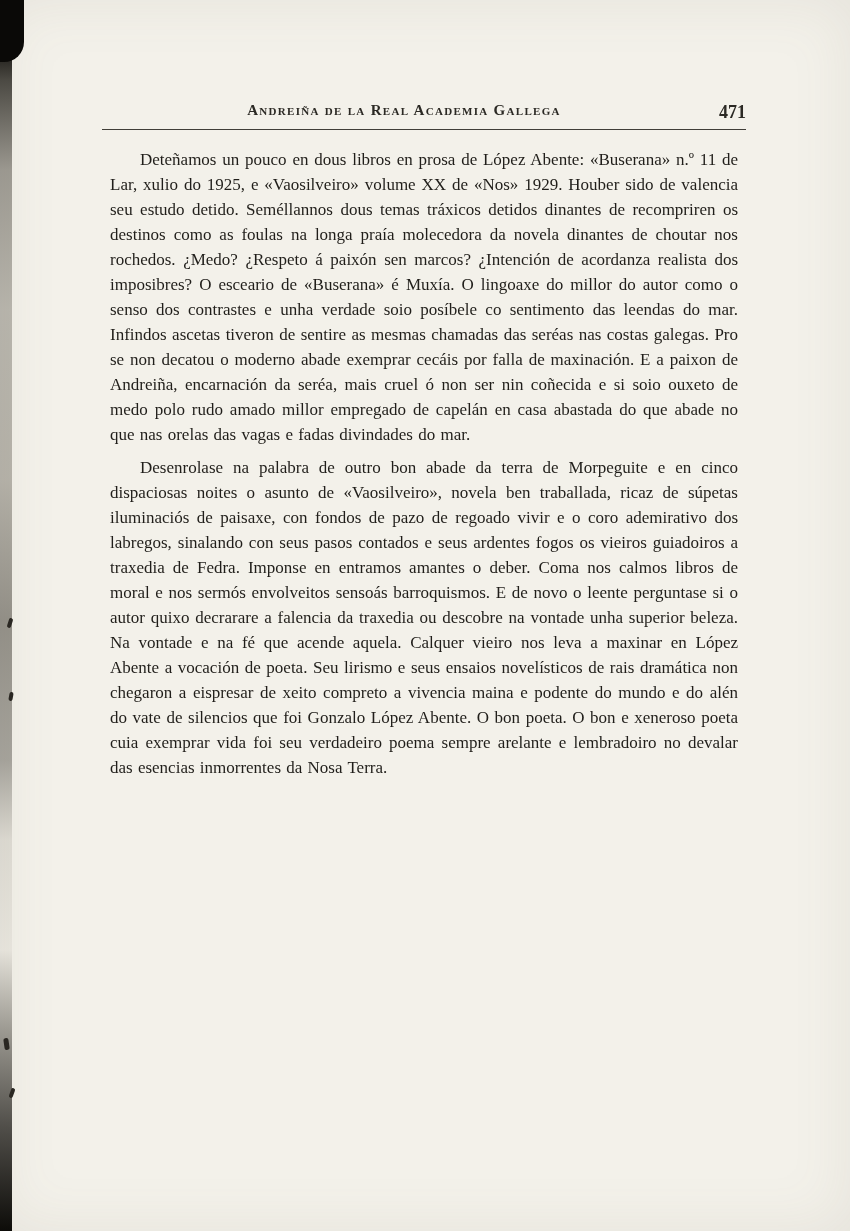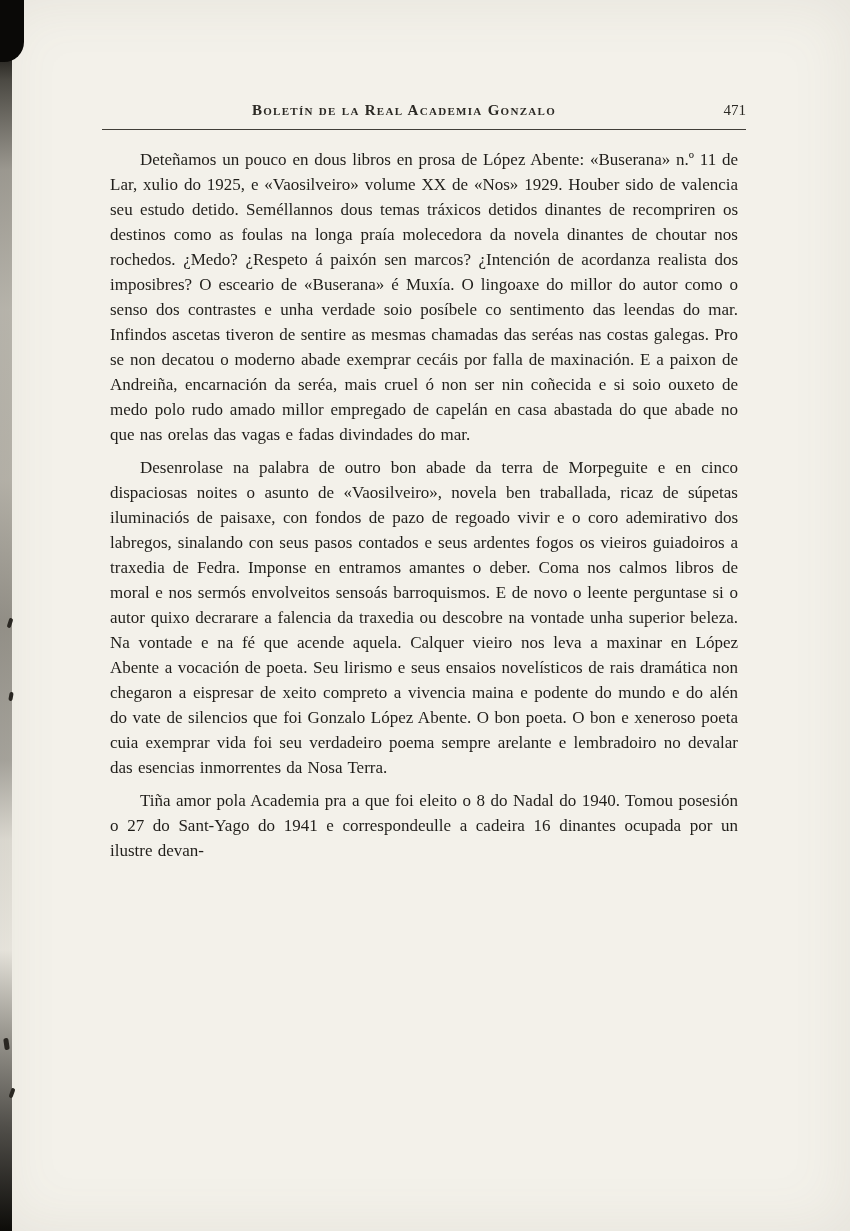--- a/index.html
+++ b/index.html
@@ -71,22 +71,22 @@
   .header-title {
     display: block;
     text-align: center;
     padding-right: 40px; 
   }
   .page-number {
     position: absolute;
     right: 0; top: 0;
     font-variant: normal;
     letter-spacing: 0;
-    font-size: 15px;
-    font-weight: normal;
+    font-size: 18px;
+    font-weight: bold;
   }
   .header-rule {
     border: none;
     border-top: 1.6px solid #403e38;
     margin: 5px 0 17px 0;
   }
   .article-body p {
     margin: 8px;
     text-align: justify;
     text-indent: 30px;
@@ -104,26 +104,25 @@
   <div class="binding-edge"></div>
   <div class="corner-hook"></div>
   <div class="mark mark-1"></div>
   <div class="mark mark-2"></div>
   <div class="mark mark-3"></div>
   <div class="mark mark-4"></div>
 
   <div class="text-block">
 
     <header class="running-header">
-      <span class="header-title">Boletín de la Real Academia Gonzalo</span>
+      <span class="header-title">Andreiña de la Real Academia Gallega</span>
       <span class="page-number">471</span>
     </header>
 
     <hr class="header-rule">
 
     <main class="article-body">
       <p>Deteñamos un pouco en dous libros en prosa de López Abente: «Buserana» n.º 11 de Lar, xulio do 1925, e «Vaosilveiro» volume XX de «Nos» 1929. Houber sido de valencia seu estudo detido. Seméllannos dous temas tráxicos detidos dinantes de recompriren os destinos como as foulas na longa praía molecedora da novela dinantes de choutar nos rochedos. ¿Medo? ¿Respeto á paixón sen marcos? ¿Intención de acordanza realista dos imposibres? O esceario de «Buserana» é Muxía. O lingoaxe do millor do autor como o senso dos contrastes e unha verdade soio posíbele co sentimento das leendas do mar. Infindos ascetas tiveron de sentire as mesmas chamadas das seréas nas costas galegas. Pro se non decatou o moderno abade exemprar cecáis por falla de maxinación. E a paixon de Andreiña, encarnación da seréa, mais cruel ó non ser nin coñecida e si soio ouxeto de medo polo rudo amado millor empregado de capelán en casa abastada do que abade no que nas orelas das vagas e fadas divindades do mar.</p>
       <p>Desenrolase na palabra de outro bon abade da terra de Morpeguite e en cinco dispaciosas noites o asunto de «Vaosilveiro», novela ben traballada, ricaz de súpetas iluminaciós de paisaxe, con fondos de pazo de regoado vivir e o coro ademirativo dos labregos, sinalando con seus pasos contados e seus ardentes fogos os vieiros guiadoiros a traxedia de Fedra. Imponse en entramos amantes o deber. Coma nos calmos libros de moral e nos sermós envolveitos sensoás barroquismos. E de novo o leente perguntase si o autor quixo decrarare a falencia da traxedia ou descobre na vontade unha superior beleza. Na vontade e na fé que acende aquela. Calquer vieiro nos leva a maxinar en López Abente a vocación de poeta. Seu lirismo e seus ensaios novelísticos de rais dramática non chegaron a eispresar de xeito compreto a vivencia maina e podente do mundo e do alén do vate de silencios que foi Gonzalo López Abente. O bon poeta. O bon e xeneroso poeta cuia exemprar vida foi seu verdadeiro poema sempre arelante e lembradoiro no devalar das esencias inmorrentes da Nosa Terra.</p>
-      <p>Tiña amor pola Academia pra a que foi eleito o 8 do Nadal do 1940. Tomou posesión o 27 do Sant-Yago do 1941 e correspondeulle a cadeira 16 dinantes ocupada por un ilustre devan-</p>
     </main>
 
   </div>
 </div>
 
 </body></html>

